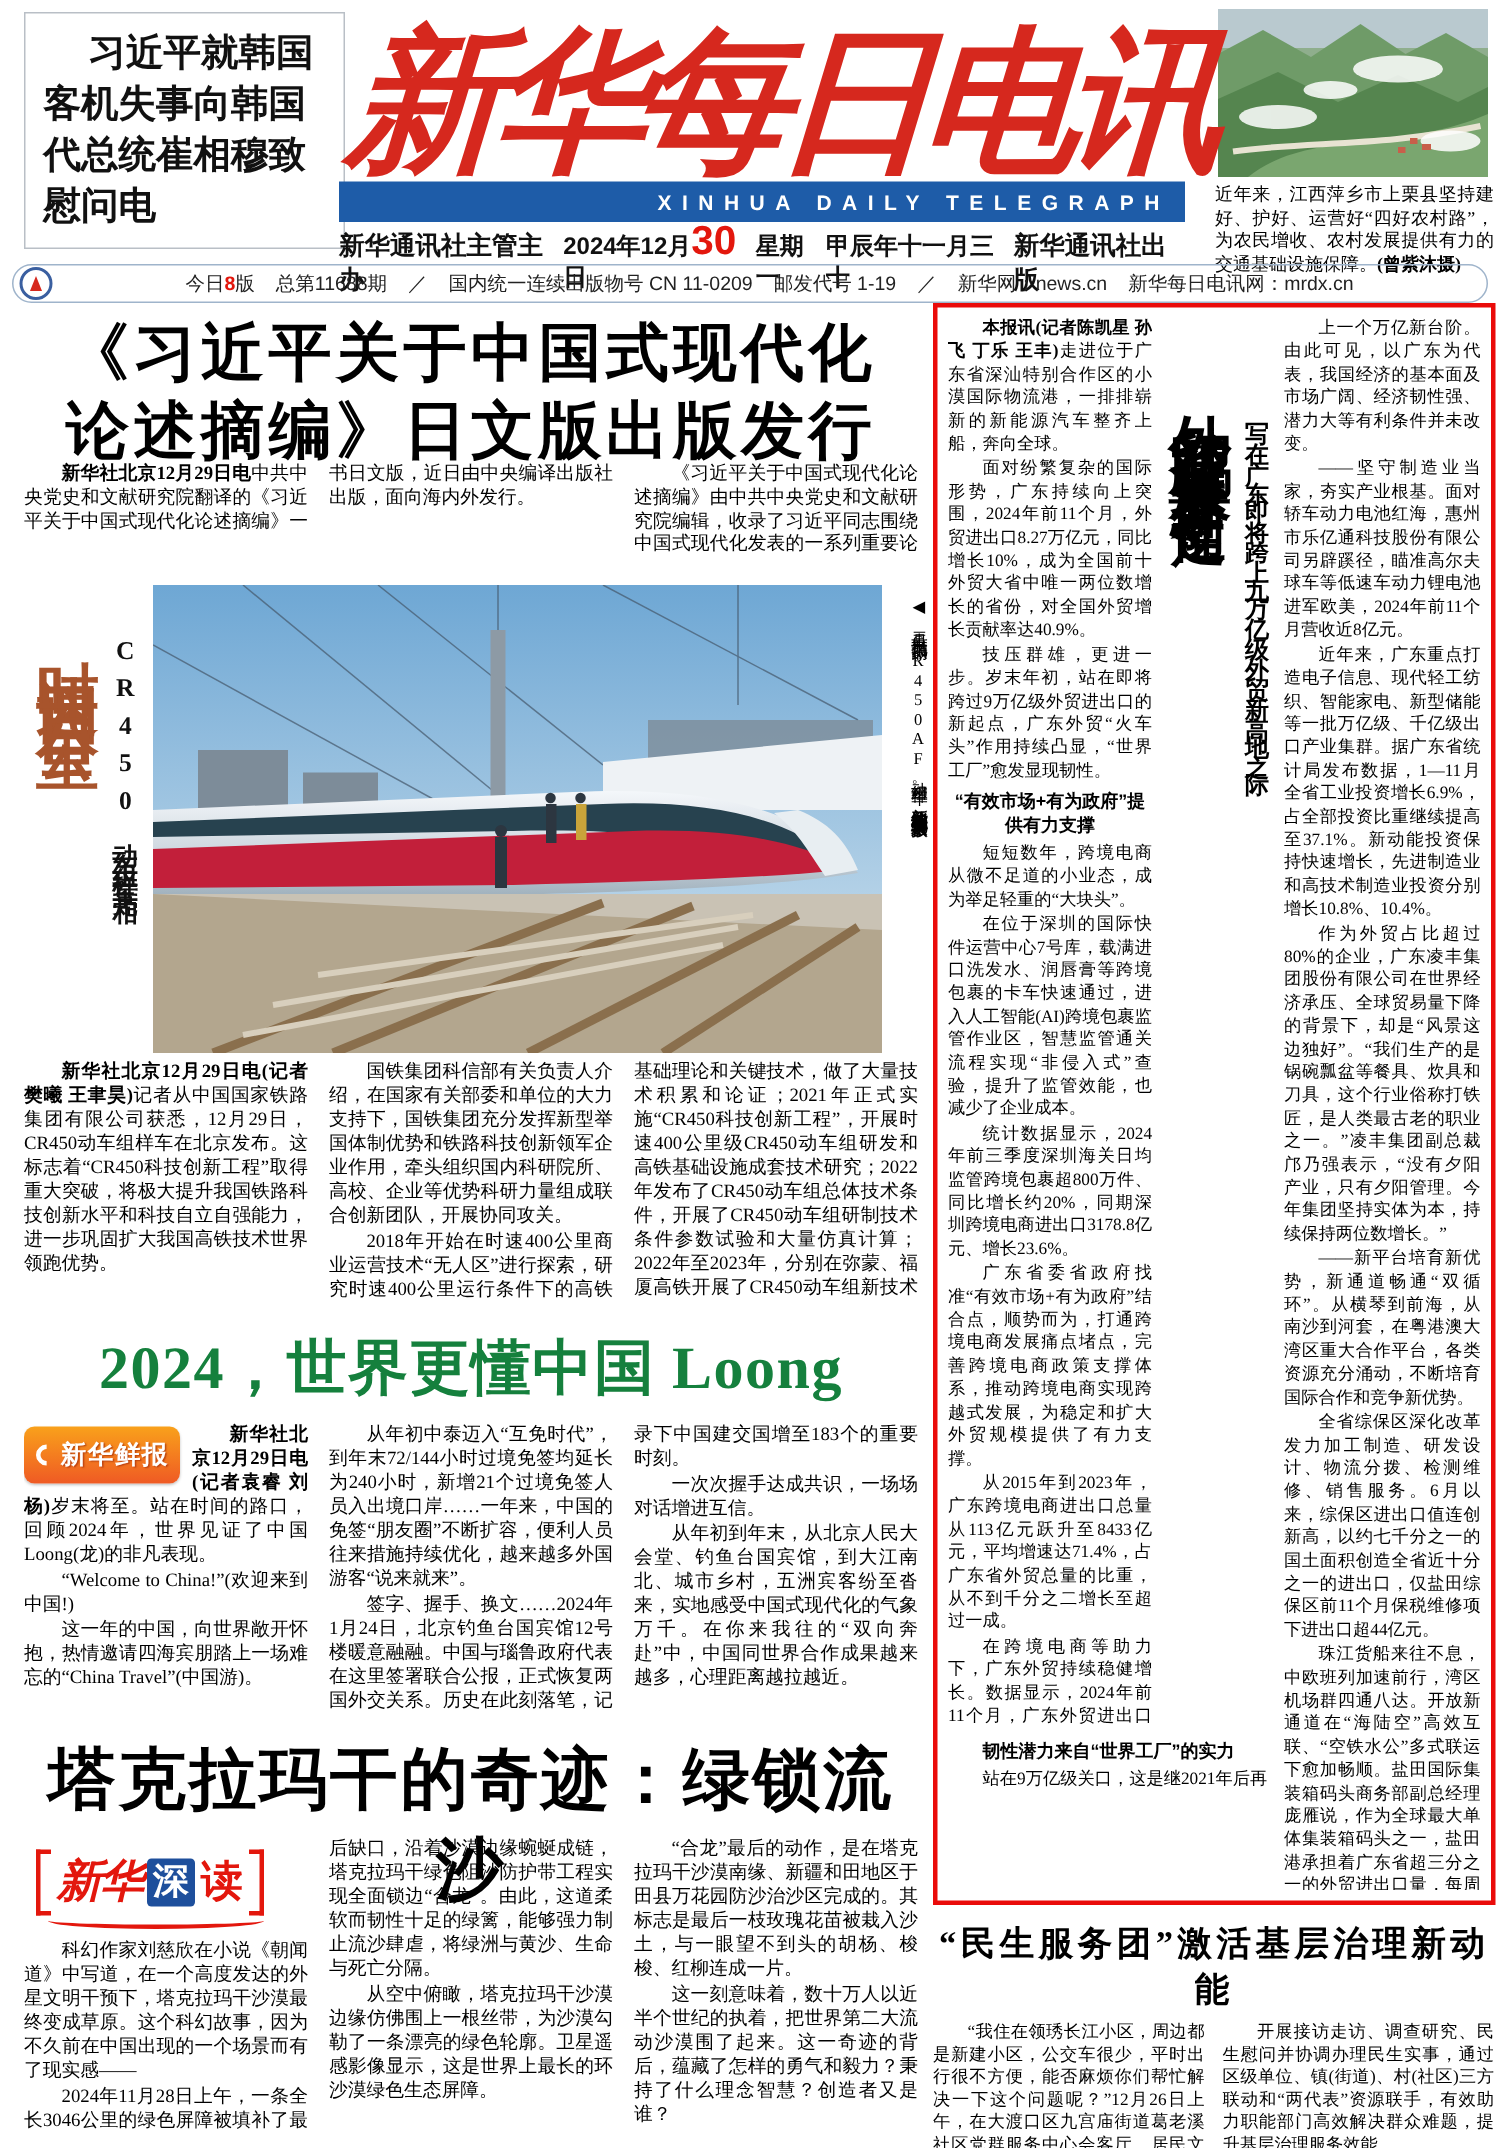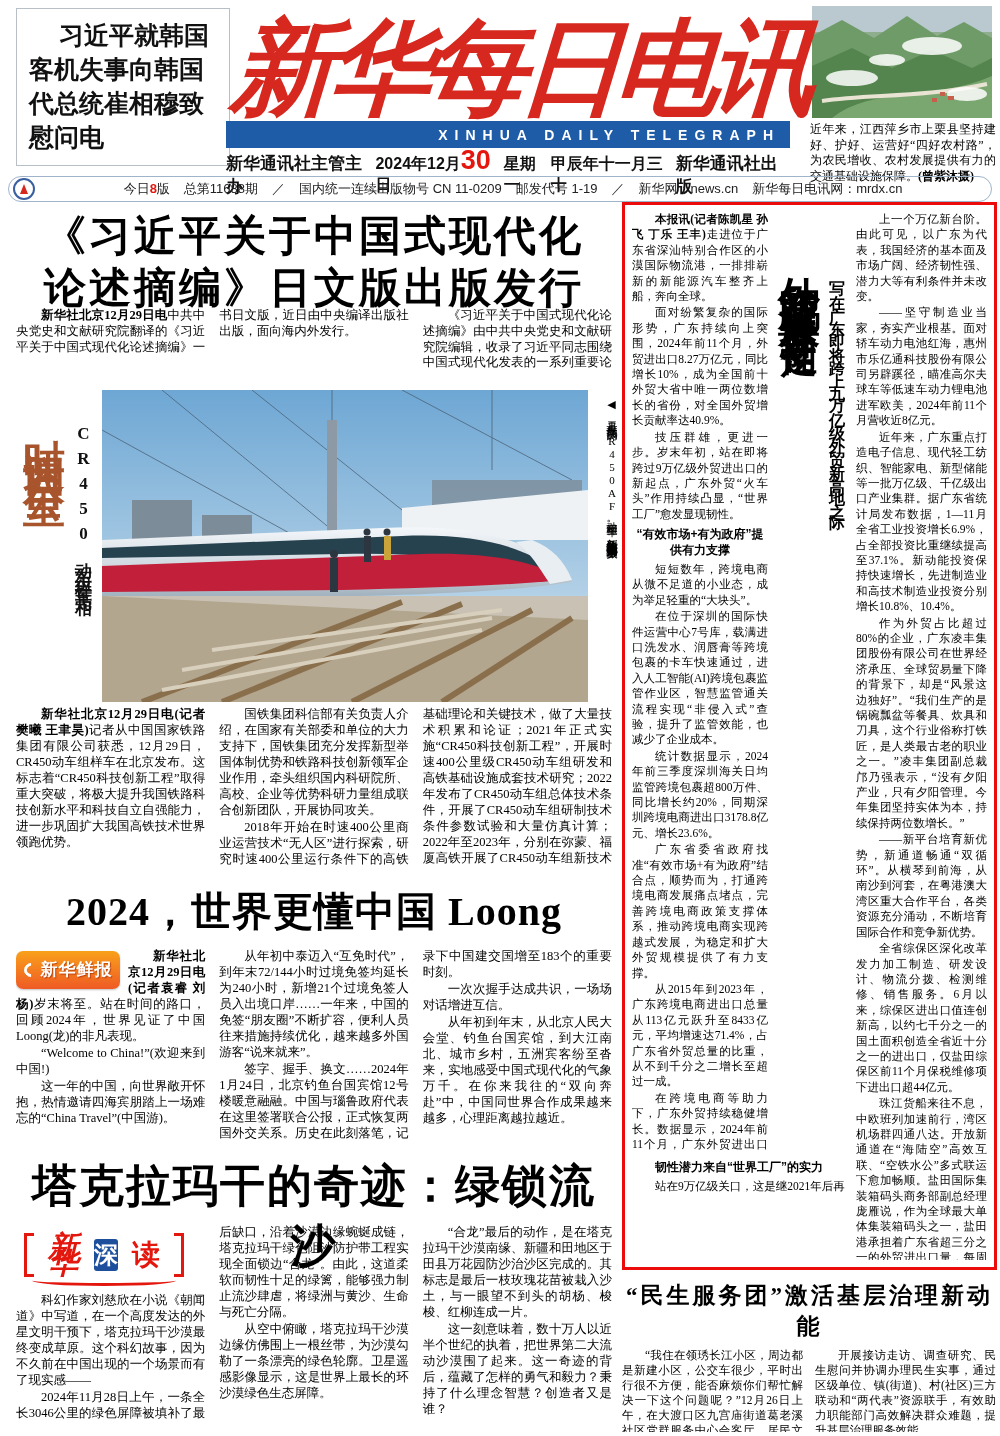--- a/index.html
+++ b/index.html
@@ -32,30 +32,30 @@
 
   
   .vtitle { position:absolute; left:16px; top:406px; height:280px; writing-mode:vertical-rl; text-orientation:upright; font-size:42px; font-weight:700; color:#a8542c; letter-spacing:10px; }
   .vsub { position:absolute; left:72px; top:424px; height:250px; writing-mode:vertical-rl; text-orientation:upright; font-size:17px; font-weight:700; letter-spacing:6px; color:#111; }
   .train-photo { position:absolute; left:102px; top:390px; width:486px; height:312px; overflow:hidden; }
   .vcaption { position:absolute; left:592px; top:398px; height:304px; width:26px; writing-mode:vertical-rl; text-orientation:upright; font-size:11px; letter-spacing:1px; line-height:13px; }
   .vcaption .credit { font-weight:700; }
   .cr-body { position:absolute; left:16px; top:706px; width:596px; height:170px; column-count:3; column-gap:14px; font-size:12.5px; line-height:16px; overflow:hidden; }
 
   
-  .loong-title { position:absolute; left:16px; top:884px; width:596px; text-align:center; font-size:40px; font-weight:600; letter-spacing:1px; color:#000000; }
+  .loong-title { position:absolute; left:16px; top:884px; width:596px; text-align:center; font-size:40px; font-weight:600; letter-spacing:1px; color:#15803d; }
   .loong-body { position:absolute; left:16px; top:948px; width:596px; height:206px; column-count:3; column-gap:14px; font-size:12.5px; line-height:16px; overflow:hidden; }
   .xh-badge { float:left; width:104px; height:38px; margin:3px 8px 4px 0; background:linear-gradient(180deg,#f9a11b,#ef5a24); border-radius:7px; display:flex; align-items:center; justify-content:center; gap:3px; box-shadow:0 1px 2px rgba(0,0,0,.25); }
   .xh-badge .moon { width:14px; height:14px; border:3px solid #fff; border-radius:50%; border-right-color:transparent; border-bottom-color:transparent; transform:rotate(-45deg); flex:0 0 auto; }
   .xh-badge .t { color:#fff; font-weight:700; font-size:17px; letter-spacing:1px; text-shadow:1px 1px 1px rgba(150,30,0,.6); }
 
   
   .desert-title { position:absolute; left:16px; top:1156px; width:596px; text-align:center; font-size:45px; font-weight:800; letter-spacing:2px; color:#000; }
   .desert-body { position:absolute; left:16px; top:1224px; width:596px; height:206px; column-count:3; column-gap:14px; font-size:12.5px; line-height:16px; overflow:hidden; }
-  .sd-badge { width:160px; height:58px; margin:2px 0 8px 8px; position:relative; display:flex; align-items:center; gap:14px; }
+  .sd-badge { width:160px; height:58px; margin:2px 0 8px 8px; position:relative; display:flex; align-items:center; gap:4px; }
   .sd-badge .brk { width:10px; height:44px; border:3px solid #e3170d; flex:0 0 auto; }
   .sd-badge .brk.l { border-right:none; }
   .sd-badge .brk.r { border-left:none; }
   .sd-badge .xh { color:#e3170d; font-weight:900; font-style:italic; font-size:30px; letter-spacing:-2px; }
   .sd-badge .shen { background:#1e4f9c; color:#fff; font-weight:700; font-size:24px; width:32px; height:32px; display:flex; align-items:center; justify-content:center; border-radius:3px; }
   .sd-badge .du { color:#e3170d; font-weight:900; font-size:28px; }
   .sd-badge:after { content:""; position:absolute; left:8px; right:8px; bottom:-2px; height:8px; border-bottom:3px solid #e3170d; border-radius:0 0 50% 50%; }
 
   
   .trade-box { position:absolute; left:622px; top:202px; width:375px; height:1068px; border:3px solid #ea0b0a; background:#fff; }

